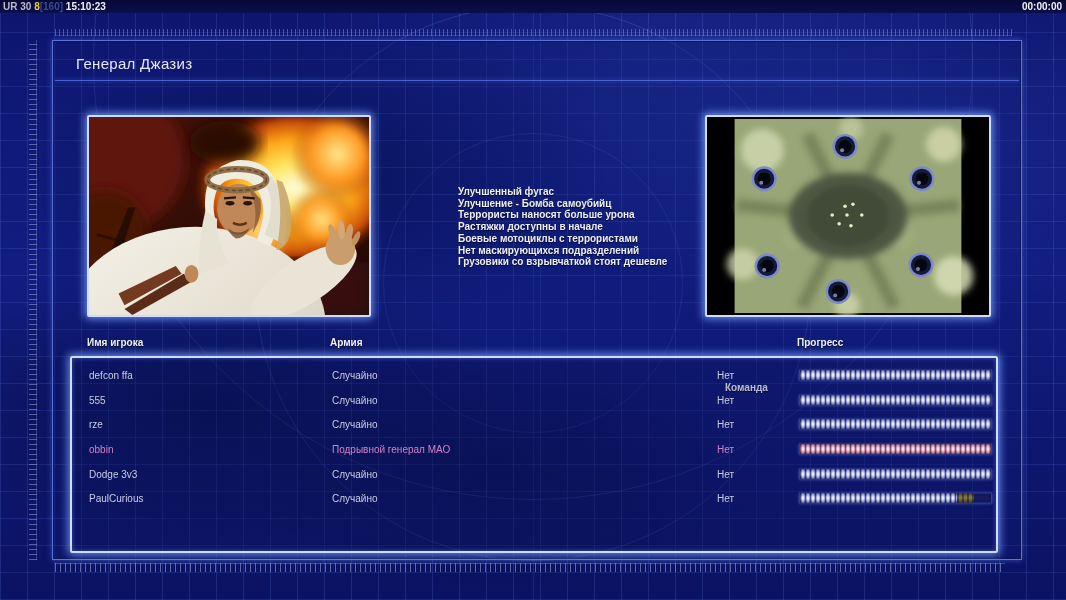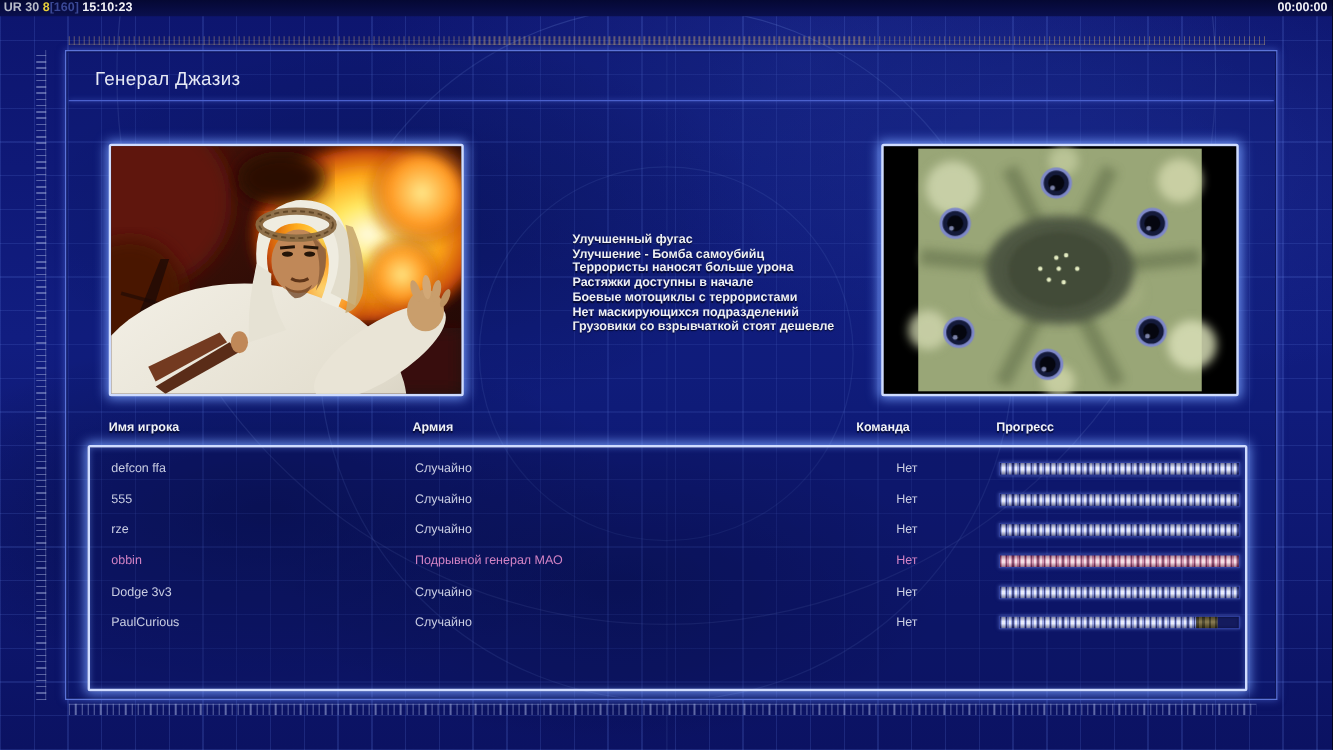--- a/index.html
+++ b/index.html
@@ -82,21 +82,21 @@
 
   
   .bonus-list {
     position:absolute; left:458px; top:186px; list-style:none;
     font-size:10px; font-weight:bold; color:#eef0f4; line-height:11.7px;
     text-shadow:0 1px 1px rgba(0,0,20,0.8);
   }
 
   
   .tbl-header { position:absolute; font-size:10px; font-weight:bold; color:#f0f2f8; top:337px; text-shadow:0 1px 1px rgba(0,0,20,0.8); }
-  .h-name { left:87px; } .h-army { left:330px; } .h-team { left:685px; } .h-progress { left:797px; }
+  .h-name { left:87px; } .h-army { left:330px; } .h-team { left:725px;margin-top:45px; } .h-progress { left:797px; }
 
   
   .player-box {
     position:absolute; left:70px; top:356px; width:928px; height:197px;
     border:2px solid #cfdcff; border-radius:2px;
     box-shadow:0 0 9px 2px rgba(120,160,255,0.85), inset 0 0 5px rgba(120,160,255,0.45);
     background:rgba(10,16,84,0.25);
   }
   .player-rows { position:absolute; left:0; top:5px; width:100%; }
   .p-row { position:relative; height:24.6px; }

